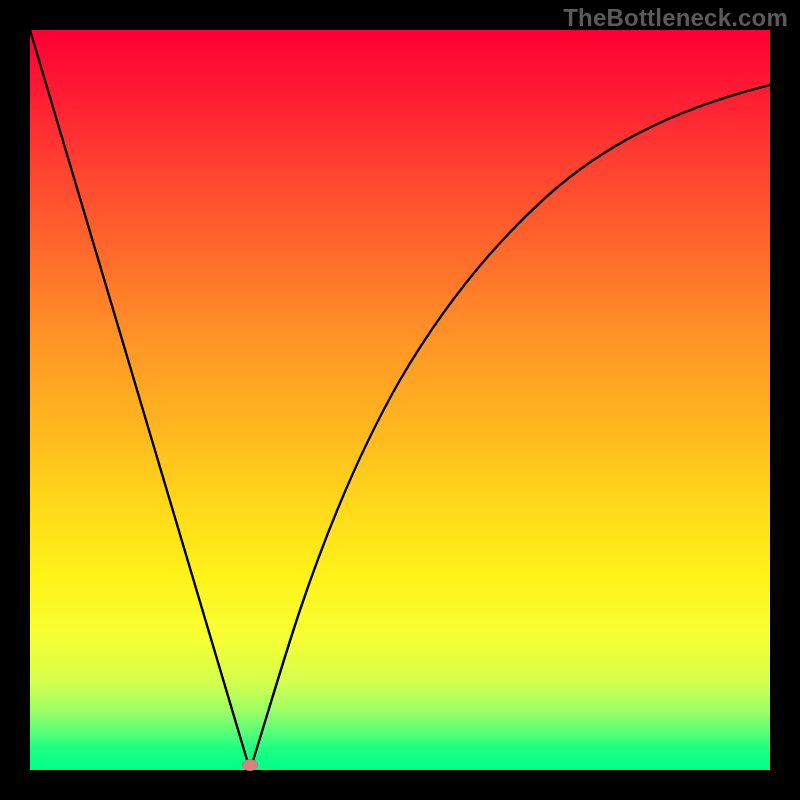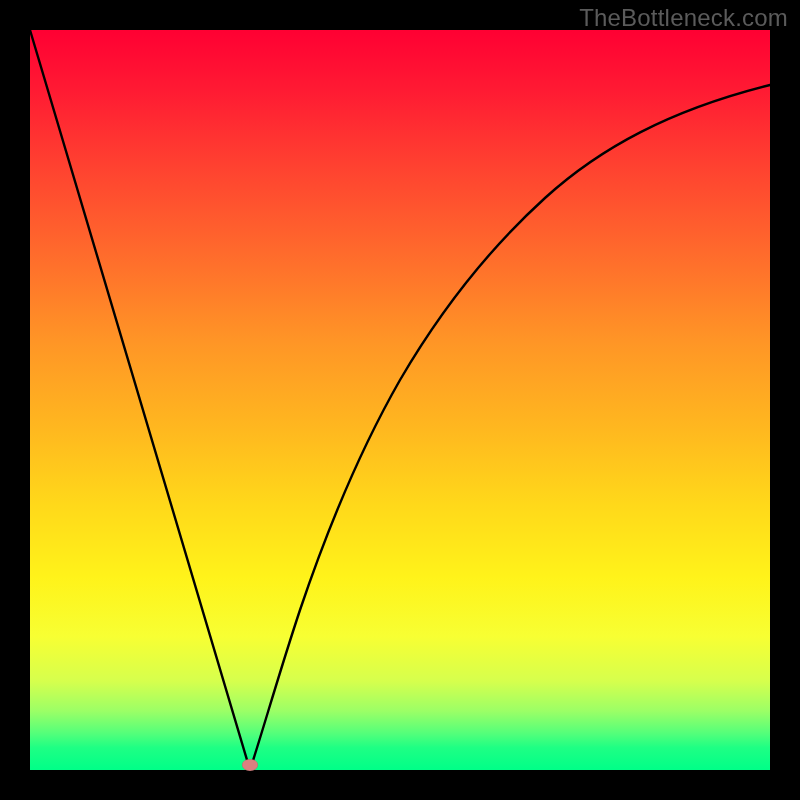--- a/index.html
+++ b/index.html
@@ -42,21 +42,21 @@
       #00ff88 100%
     );
   }
   .watermark {
     position: absolute;
     top: 4px;
     right: 12px;
     color: #5b5b5b;
     font-size: 24px;
     letter-spacing: 0.2px;
-    font-weight: 400;
+    font-weight: 700;
     user-select: none;
   }
   .dot {
     position: absolute;
     width: 16px;
     height: 12px;
     border-radius: 50% / 50%;
     background: #d98080;
     box-shadow: 0 0 0 0.5px rgba(0,0,0,0.15) inset;
   }

